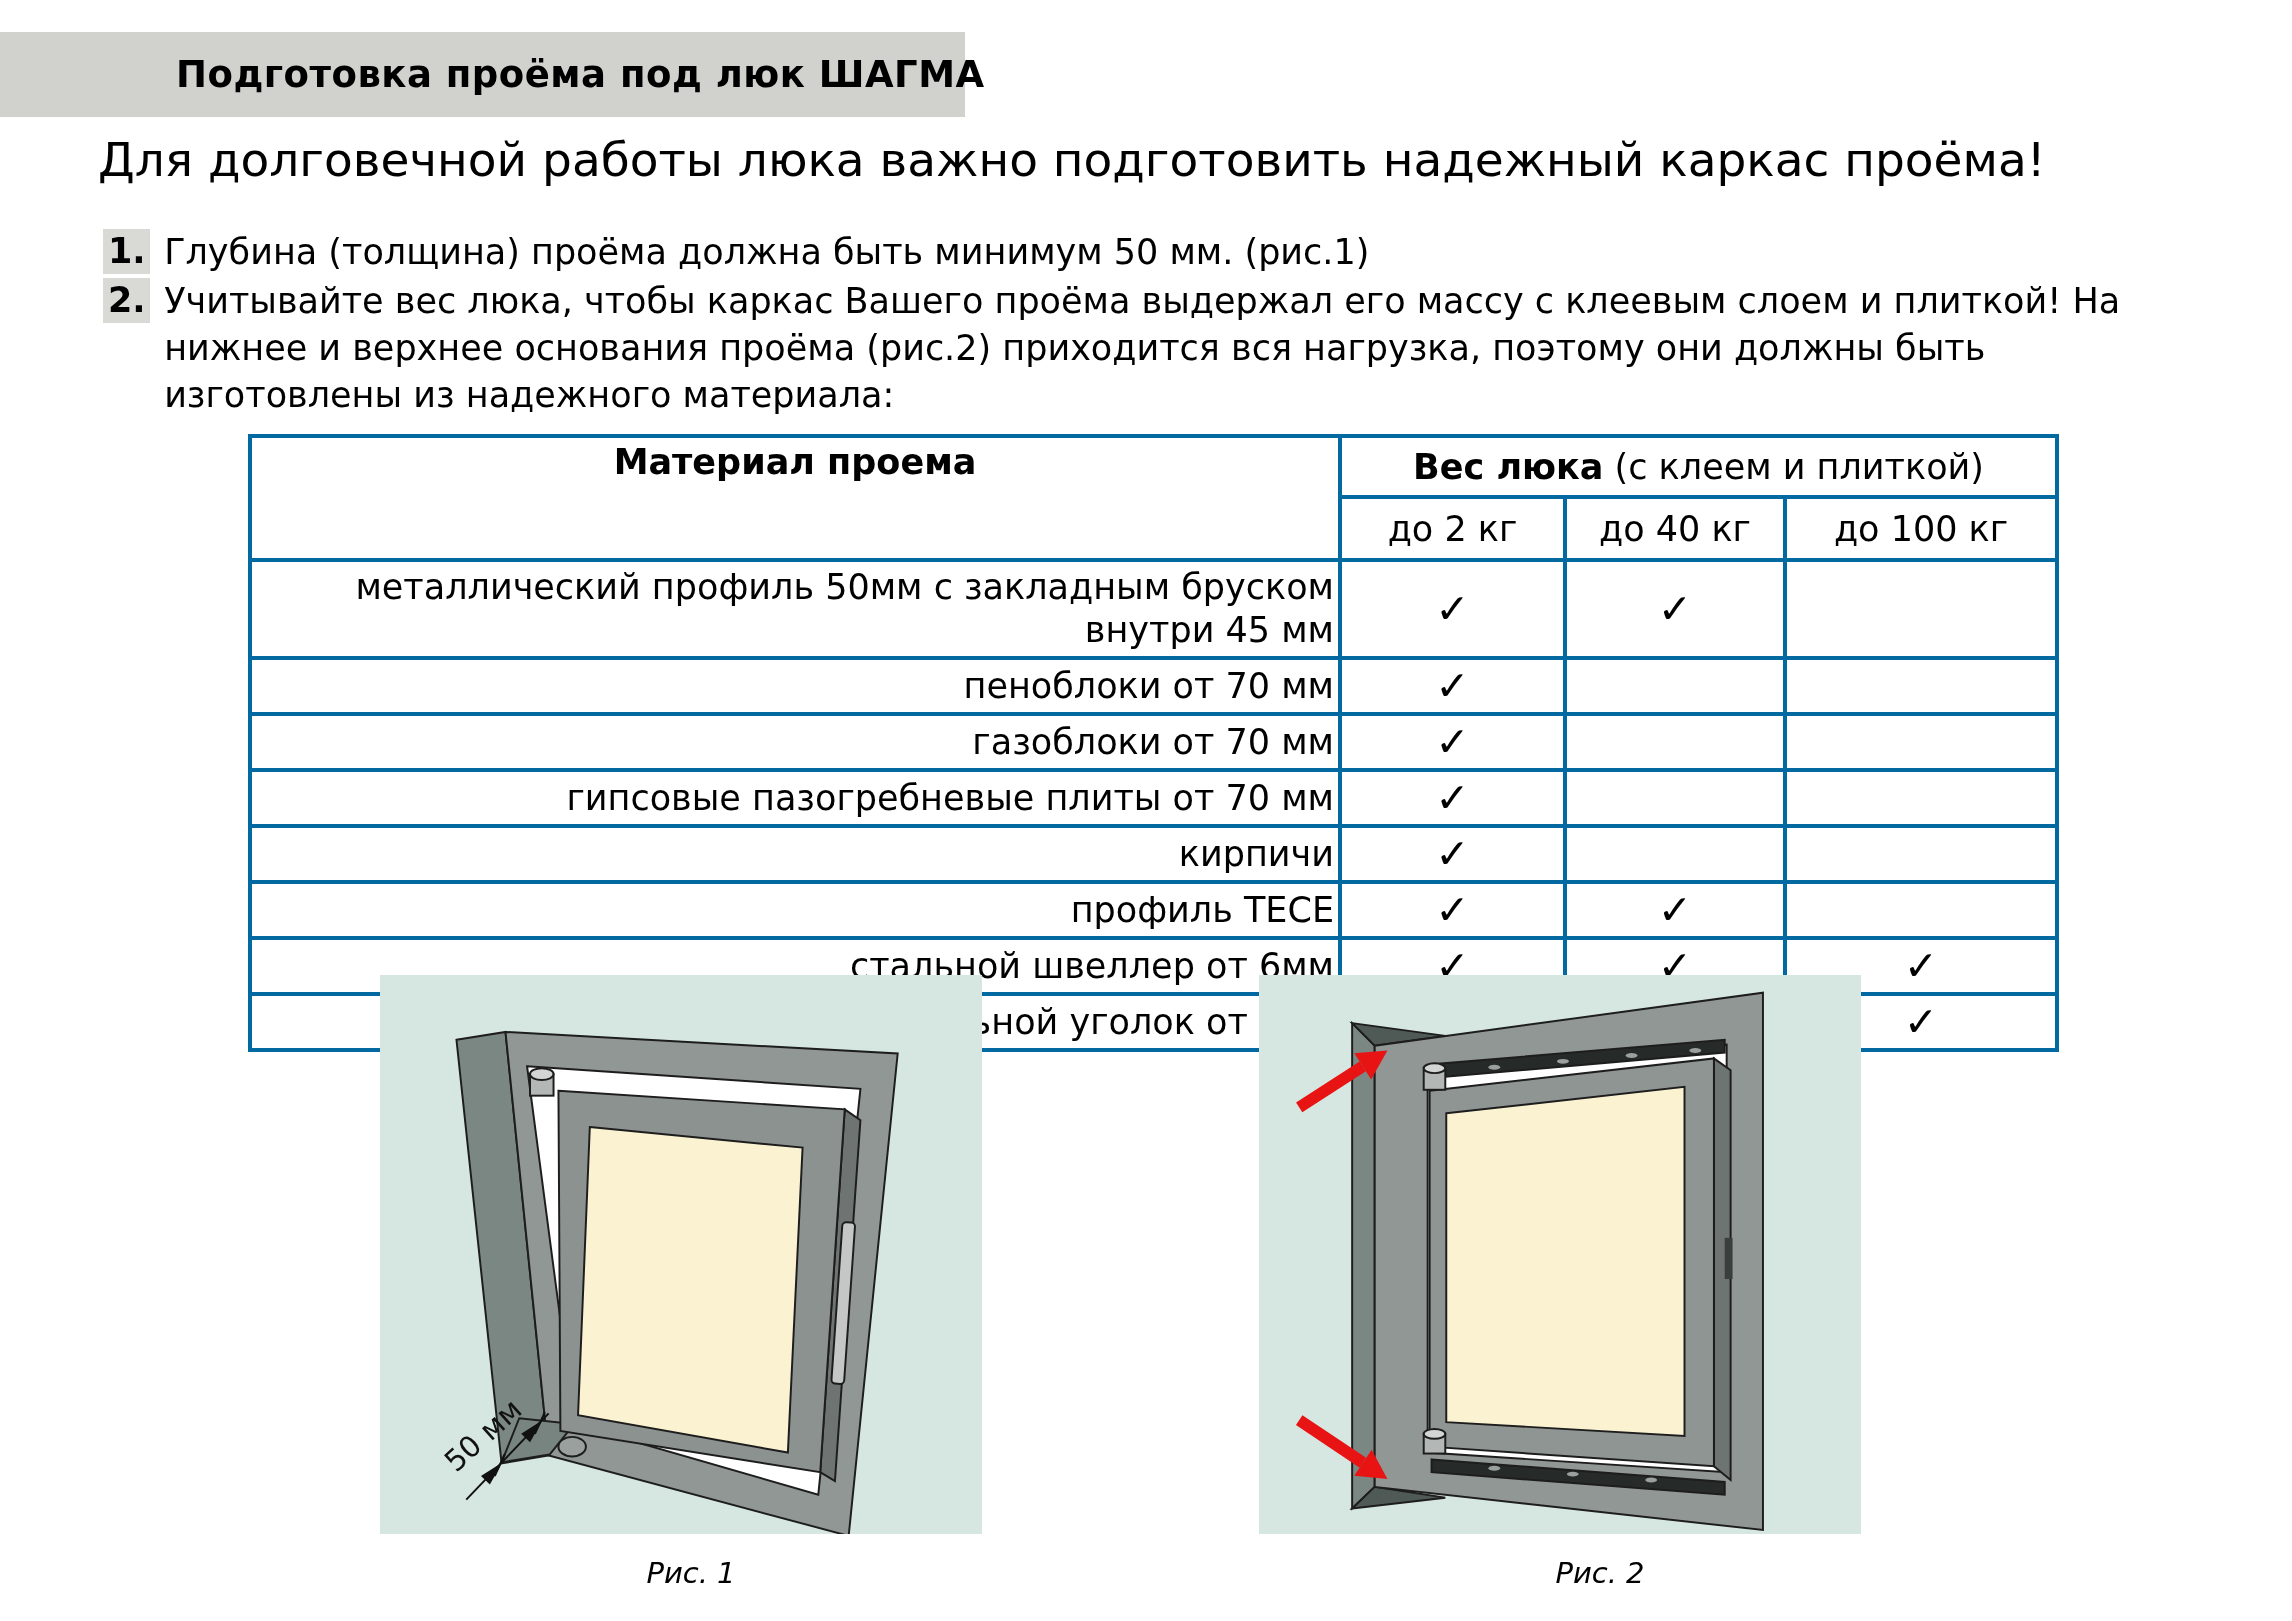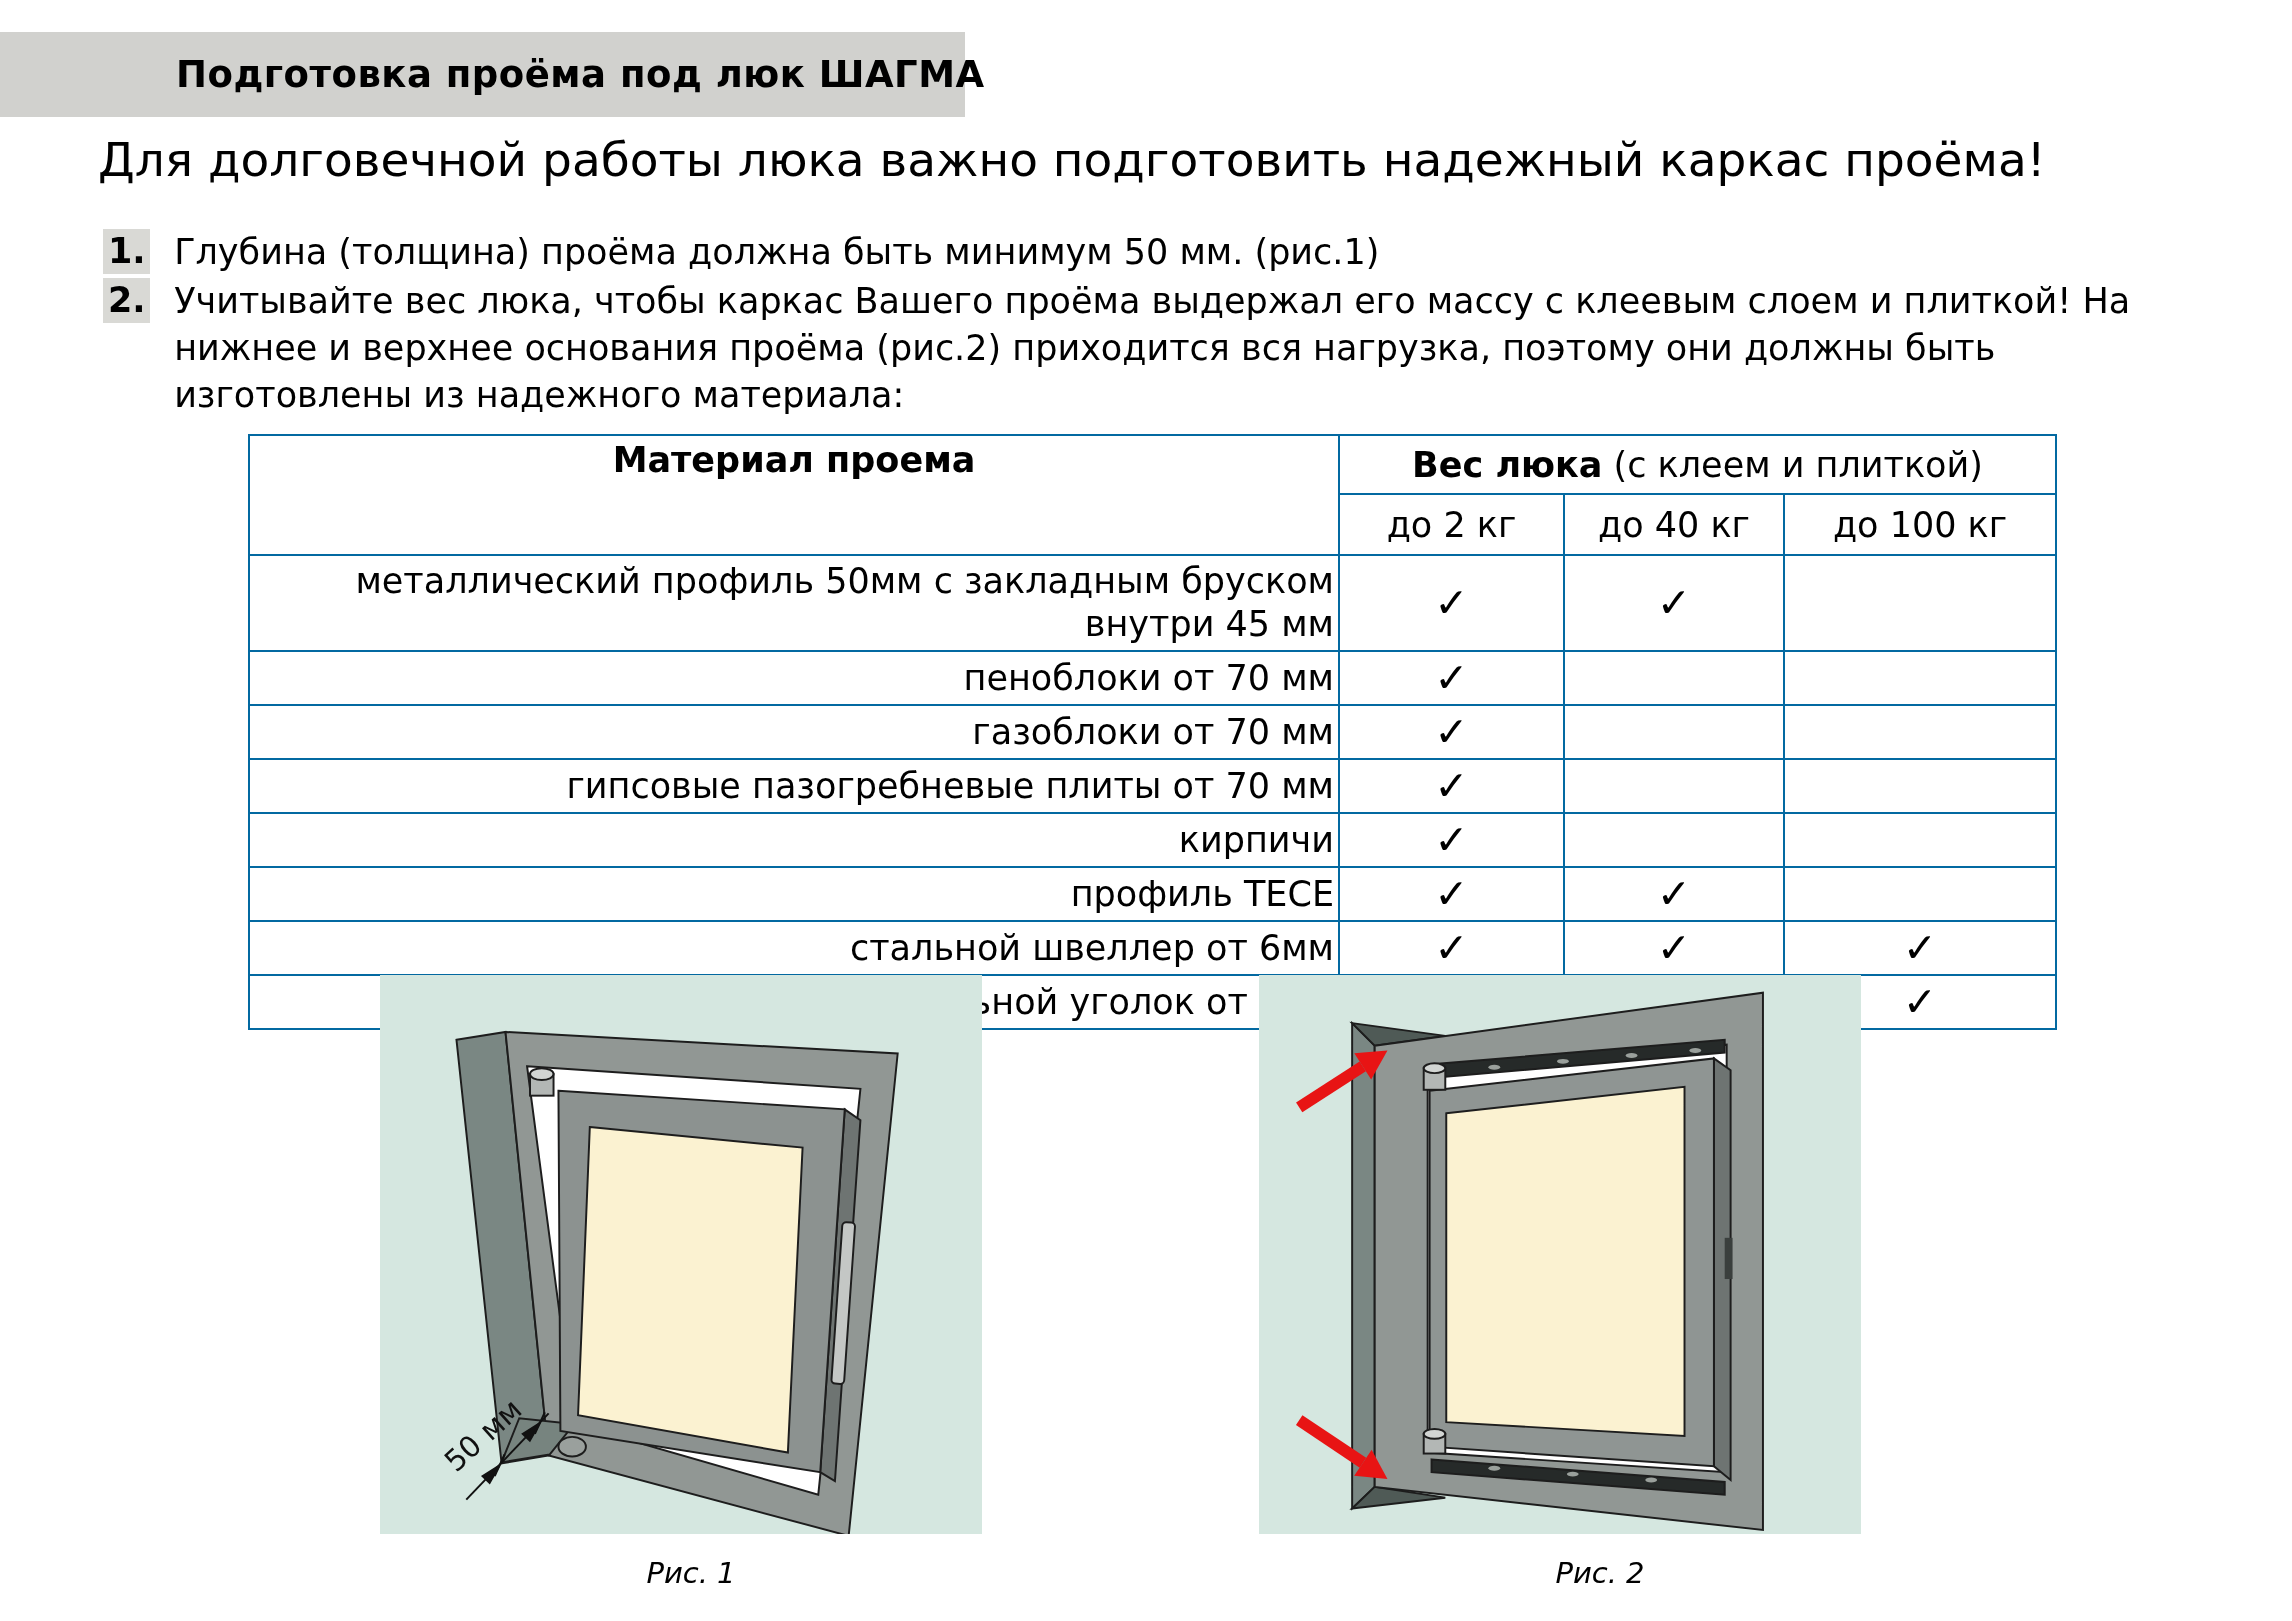--- a/index.html
+++ b/index.html
@@ -18,28 +18,28 @@
   .intro{
     position:absolute;left:98px;top:137px;width:2137px;
     font-size:47px;line-height:45px;
   }
   .steps{position:absolute;left:103px;top:229px;width:2137px;}
   .step{display:flex;align-items:flex-start;margin-bottom:2px;}
   .step-badge{
     flex:0 0 auto;background:#d9d9d5;font-weight:bold;font-size:35px;
     line-height:45px;padding:0 4.9px;margin-right:13.7px;
   }
-  .step-text{font-size:35px;line-height:47px;width:2053px;margin-left:10px;}
+  .step-text{font-size:35px;line-height:47px;width:2053px;}
   table.materials{
     position:absolute;left:248px;top:434px;width:1807px;
     border-collapse:collapse;table-layout:fixed;
     border:2.9px solid #000;
     font-size:35px;
   }
-  table.materials th,table.materials td{border:2px solid #0369a1;padding:4px;}
+  table.materials th,table.materials td{border:4px solid #0369a1;padding:4px;}
   th.mat-head{font-weight:bold;vertical-align:top;padding-top:7.8px;height:102px;}
   th.weight-head{font-weight:normal;height:49px;}
   th.weight-head b{font-weight:bold;}
   th.weight-sub{font-weight:normal;height:51px;}
   td.mat{
     text-align:right;padding:2px 5.9px 2px 9.8px;line-height:43px;vertical-align:middle;height:44px;
   }
   td.chk{
     text-align:center;vertical-align:middle;font-weight:bold;font-size:41px;line-height:41px;
   }

